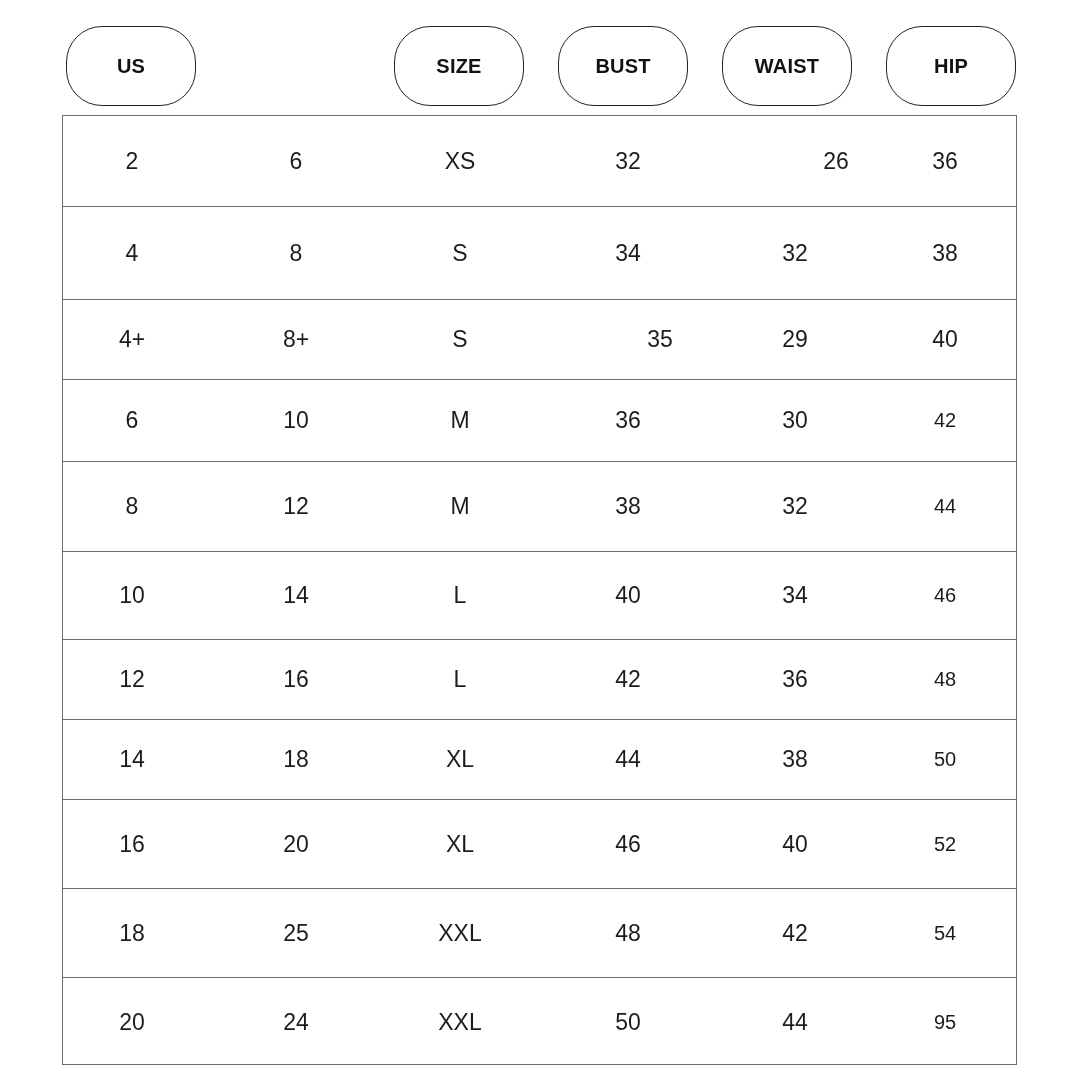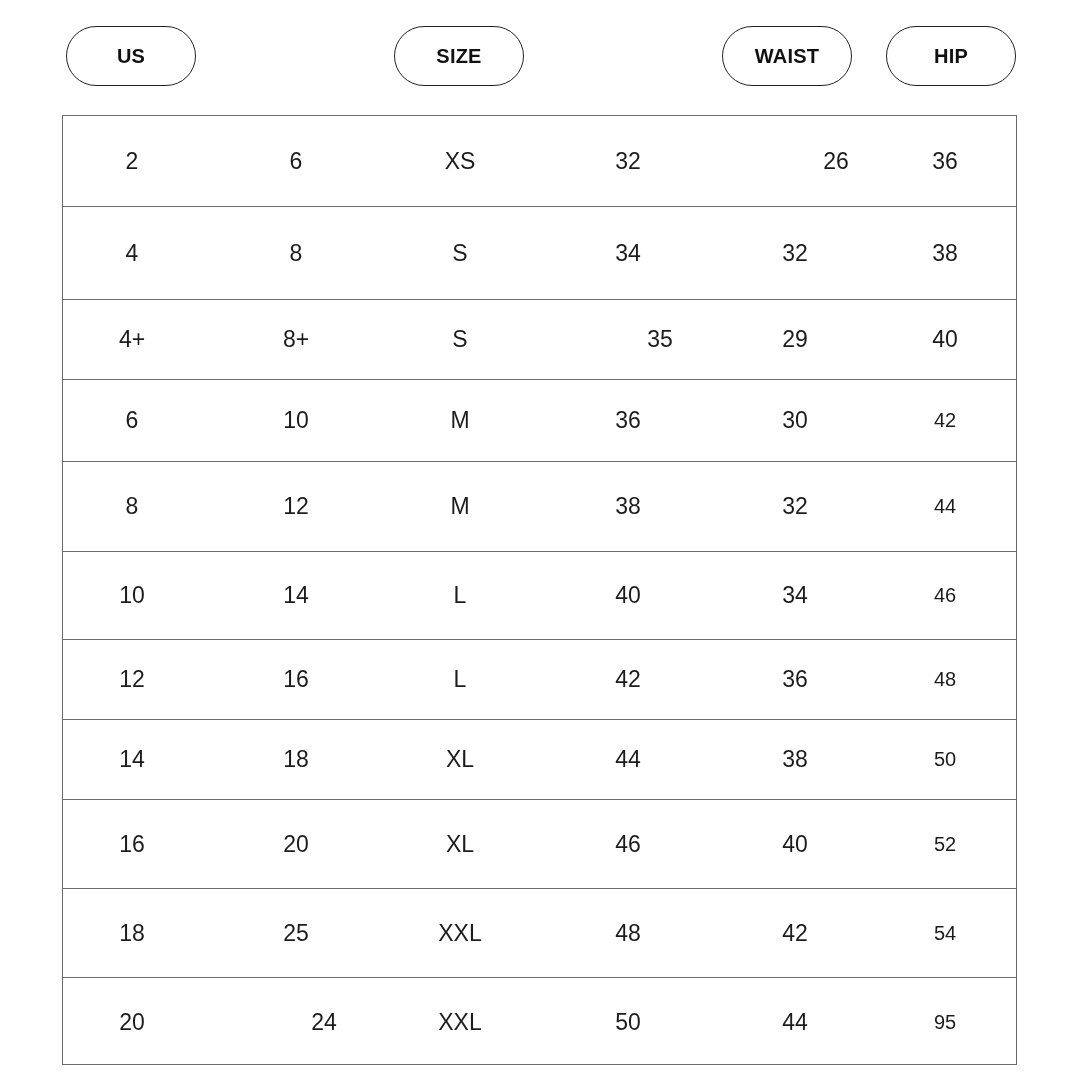--- a/index.html
+++ b/index.html
@@ -1,38 +1,39 @@
 <!DOCTYPE html>
 <html><head>
   <meta charset="utf-8">
   <style>
     html, body { margin: 0; padding: 0; background: #ffffff; }
     body { width: 1080px; height: 1080px; position: relative; overflow: hidden;
       font-family: "Liberation Sans", "DejaVu Sans", sans-serif; color: #1a1a1a; }
     .pills { position: absolute; left: 0; top: 0; width: 1080px; height: 110px; }
-    .pill { position: absolute; top: 26px; width: 130px; height: 60px;
+    .pill { position: absolute; top: 26px; width: 130px; height: 80px;
       border: 1.6px solid #222; border-radius: 36px; box-sizing: border-box;
       display: flex; align-items: center; justify-content: center;
       font-weight: bold; font-size: 20px; color: #111; letter-spacing: 0.2px; background: #fff; }
     .table { position: absolute; left: 62px; top: 115px; width: 955px; height: 950px;
       border: 1.2px solid #6b6b6b; box-sizing: border-box; }
     .row { position: absolute; left: 0; width: 100%; box-sizing: border-box;
       border-top: 1.2px solid #6b6b6b; }
     .row.first { border-top: none; }
     .cell { position: absolute; top: 0; height: 100%; transform: translateX(-50%);
       display: flex; align-items: center; justify-content: center;
       font-size: 23px; color: #1c1c1c; white-space: nowrap; }
     .cell.small { font-size: 20px; }
   </style>
 </head>
 <body>
 
 <div class="pills">
   <div class="pill" style="left:66px;">US</div>
   <div class="pill" style="left:394px;">SIZE</div>
+  <div class="pill" style="left:558px;">BUST</div>
   <div class="pill" style="left:722px;">WAIST</div>
   <div class="pill" style="left:886px;">HIP</div>
 </div>
 
 <div class="table" id="size-table">
     <div class="row first" style="top: 0px; height: 90px;">
       <div class="cell" style="left: 69px;">2</div>
       <div class="cell" style="left: 233px;">6</div>
       <div class="cell" style="left: 397px;">XS</div>
       <div class="cell" style="left: 565px;">32</div>
@@ -106,19 +107,19 @@
     <div class="row" style="top: 772px; height: 89px;">
       <div class="cell" style="left: 69px;">18</div>
       <div class="cell" style="left: 233px;">25</div>
       <div class="cell" style="left: 397px;">XXL</div>
       <div class="cell" style="left: 565px;">48</div>
       <div class="cell" style="left: 732px;">42</div>
       <div class="cell small" style="left: 882px;">54</div>
     </div>
     <div class="row" style="top: 861px; height: 89px;">
       <div class="cell" style="left: 69px;">20</div>
-      <div class="cell" style="left: 233px; margin-left: 28px;">24</div>
+      <div class="cell" style="left: 233px;">24</div>
       <div class="cell" style="left: 397px;">XXL</div>
       <div class="cell" style="left: 565px;">50</div>
       <div class="cell" style="left: 732px;">44</div>
       <div class="cell small" style="left: 882px;">95</div>
     </div>
   </div>
 
 </body></html>

